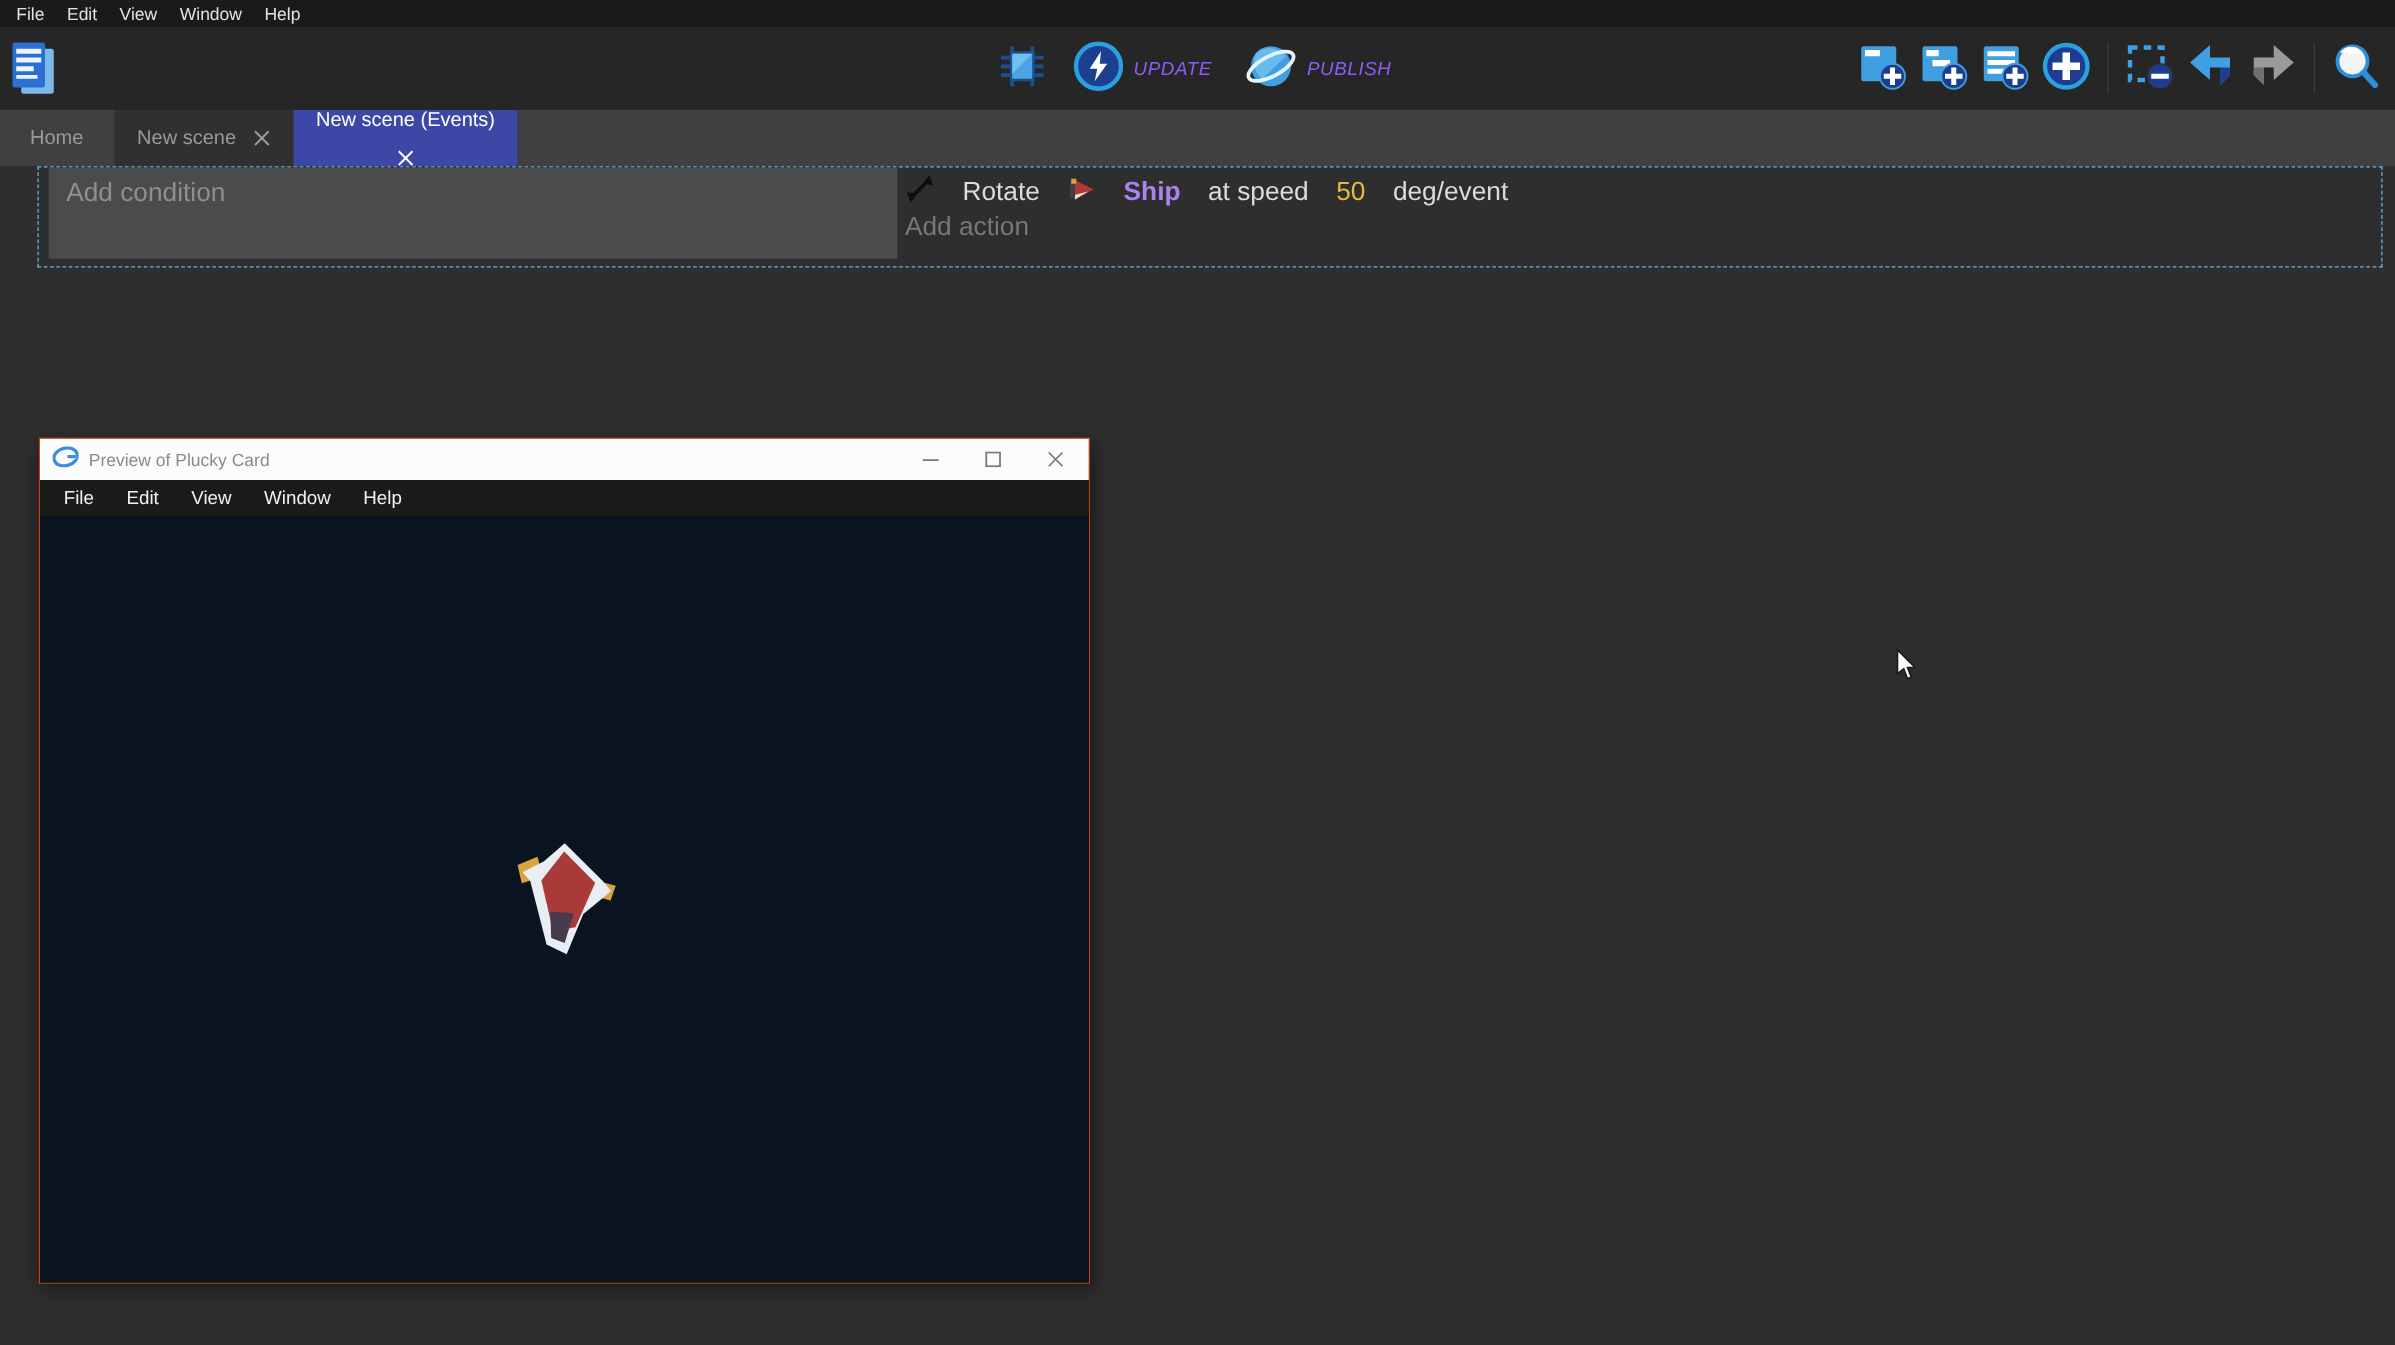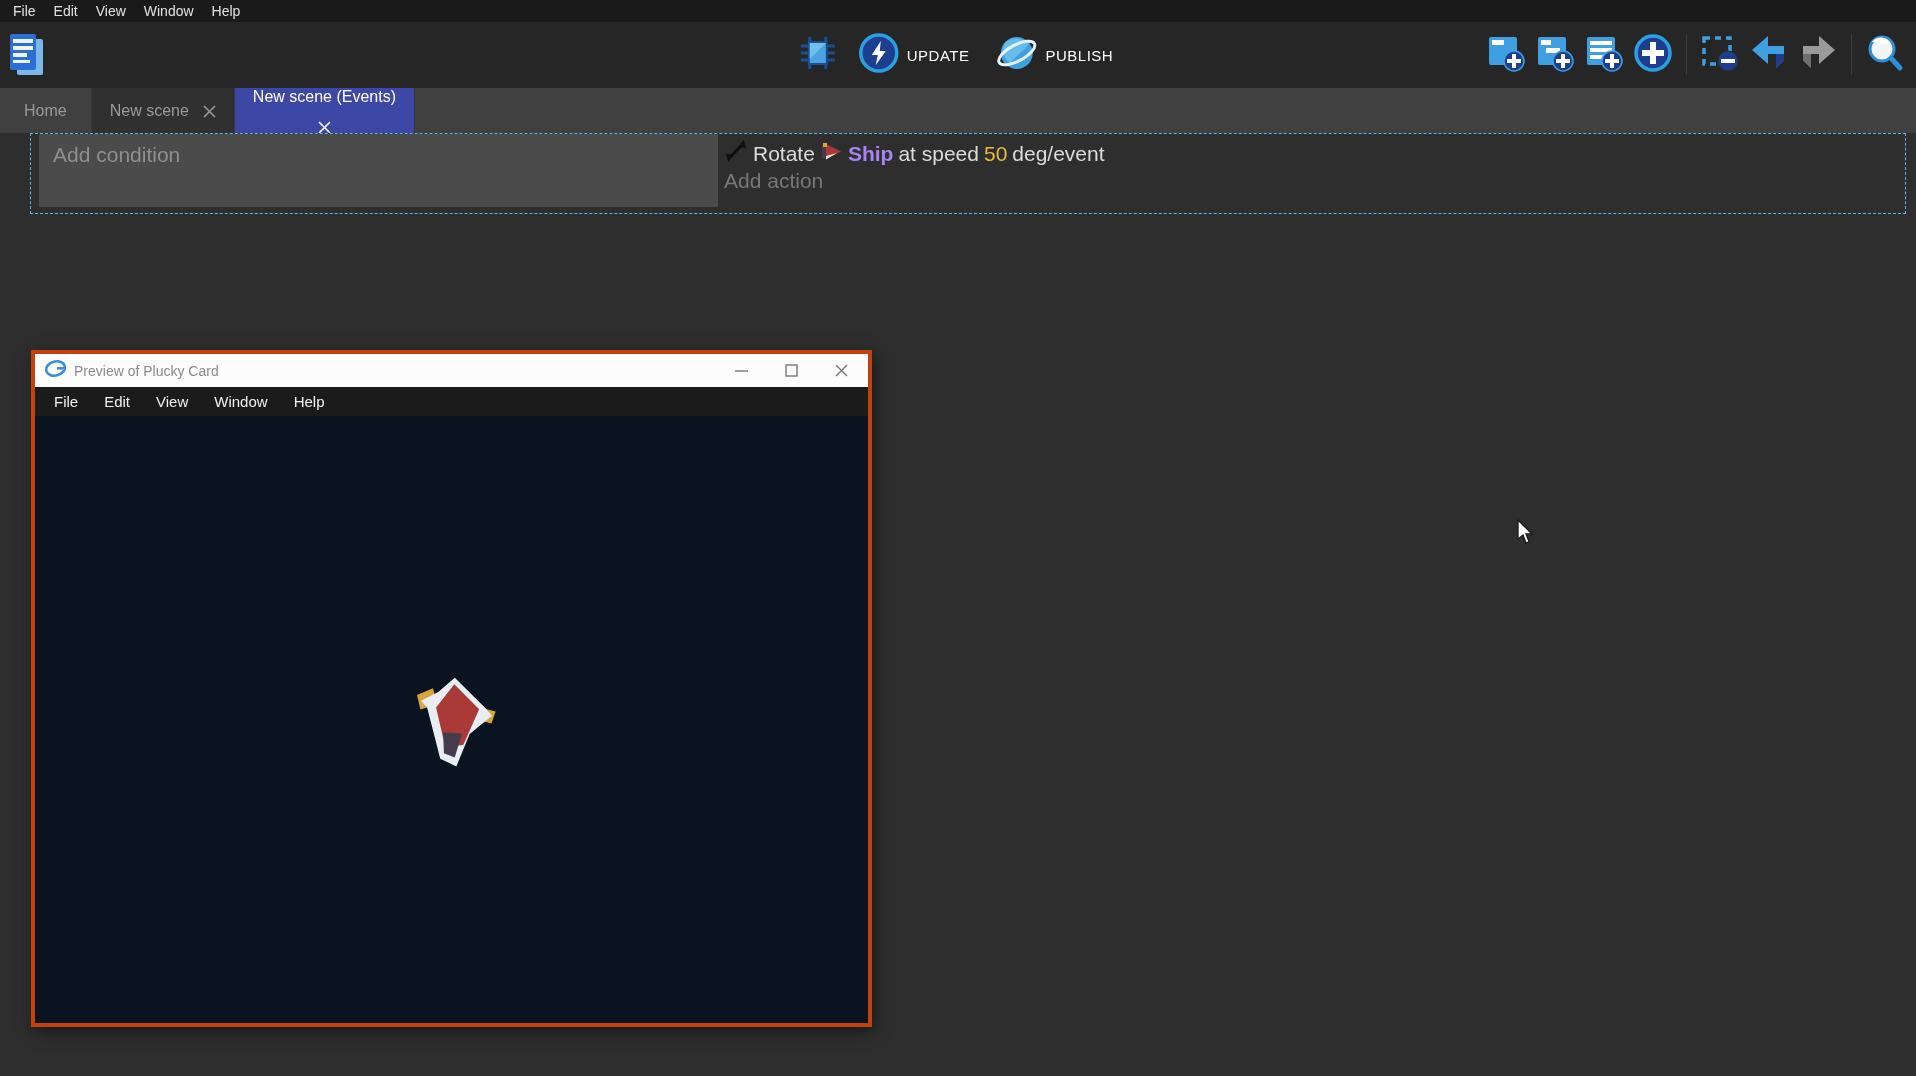--- a/index.html
+++ b/index.html
@@ -22,21 +22,21 @@
   .toolbar {
     position:absolute; left:0; top:22px; width:1916px; height:66px;
     background:#262626;
   }
   .project-manager-btn { position:absolute; left:7px; top:9px; width:40px; height:48px; }
   .toolbar-center {
     position:absolute; left:50%; top:0; transform:translateX(-50%);
     height:66px; display:flex; align-items:center; gap:14px;
   }
   .tb-btn { display:flex; align-items:center; gap:8px; padding:4px 6px; }
-  .tb-label { font-size:15px; color:#ffffff; letter-spacing:0.5px; }
+  .tb-label { font-size:15px; color:#8b5cf6; letter-spacing:0.5px;font-style:italic; }
   .toolbar-right {
     position:absolute; right:10px; top:0; height:66px;
     display:flex; align-items:center; gap:7px;
   }
   .tb-sep { width:1px; height:40px; background:#3c3c3c; margin:0 5px; }
   .icon-btn { width:42px; height:42px; display:flex; align-items:center; justify-content:center; }
 
   
   .tabbar {
     position:absolute; left:0; top:88px; width:1916px; height:45px;
@@ -57,35 +57,35 @@
   .event-row {
     position:absolute; left:30px; top:0; width:1876px; height:81px;
     border:1px dashed #64b5e6; display:flex; align-items:stretch;
     padding:0 0 6px 8px;
   }
   .condition-cell {
     width:679px; background:#4b4b4b; padding:9px 14px; cursor:text;
   }
   .placeholder-lg { font-size:21px; font-weight:300; color:#8f8f8f; }
   .action-cell { flex:1; padding:5px 0 0 6px; display:flex; flex-direction:column; }
-  .action-line { display:flex; align-items:center; gap:5px; font-size:21px; color:#dcdcdc; }
+  .action-line { display:flex; align-items:center; gap:22px; font-size:21px; color:#dcdcdc; }
   .action-line .obj-name { font-weight:700; }
   .action-add { font-size:21px; font-weight:300; color:#787878; margin-top:1px; }
 
   .add-event-row {
     position:absolute; left:30px; top:90px; width:1876px; height:46px;
     display:flex; align-items:center; justify-content:space-between; padding:0 14px;
   }
   .add-event-text { font-size:21px; font-weight:300; color:#6f6f6f; }
   .add-btn-text  { font-size:21px; font-weight:300; color:#6f6f6f; }
 
   
   .preview-window {
     position:absolute; left:31px; top:350px; width:841px; height:677px;
-    border:4px solid #c2410c; box-shadow:2px 4px 14px rgba(0,0,0,0.5);
+    border:1px solid #c2410c; box-shadow:2px 4px 14px rgba(0,0,0,0.5);
     display:flex; flex-direction:column; background:#0a1420;
   }
   .pw-titlebar {
     height:33px; background:#fcfcfc; display:flex; align-items:center;
     padding:0 10px; flex:0 0 auto;
   }
   .pw-title { font-size:14px; color:#8a8a8a; margin-left:8px; }
   .pw-controls { margin-left:auto; display:flex; align-items:center; gap:36px; padding-right:10px; }
   .pw-ctrl { width:14px; height:14px; display:flex; align-items:center; justify-content:center; }
   .pw-menubar {

